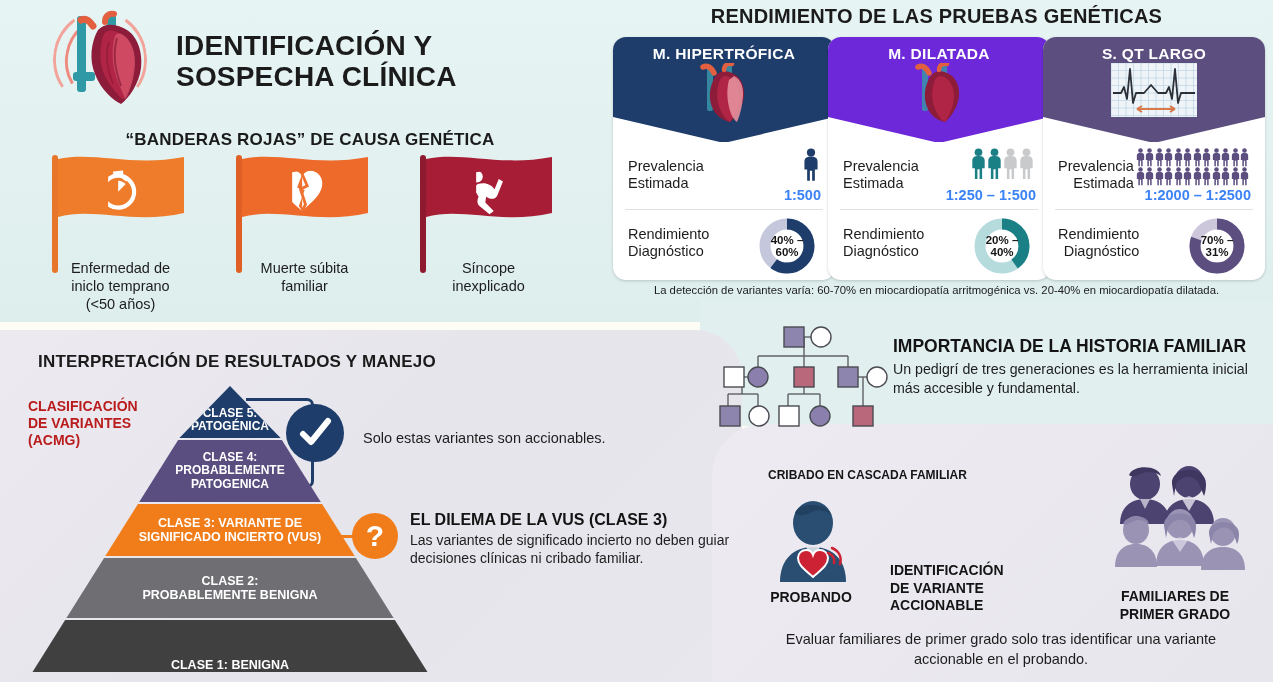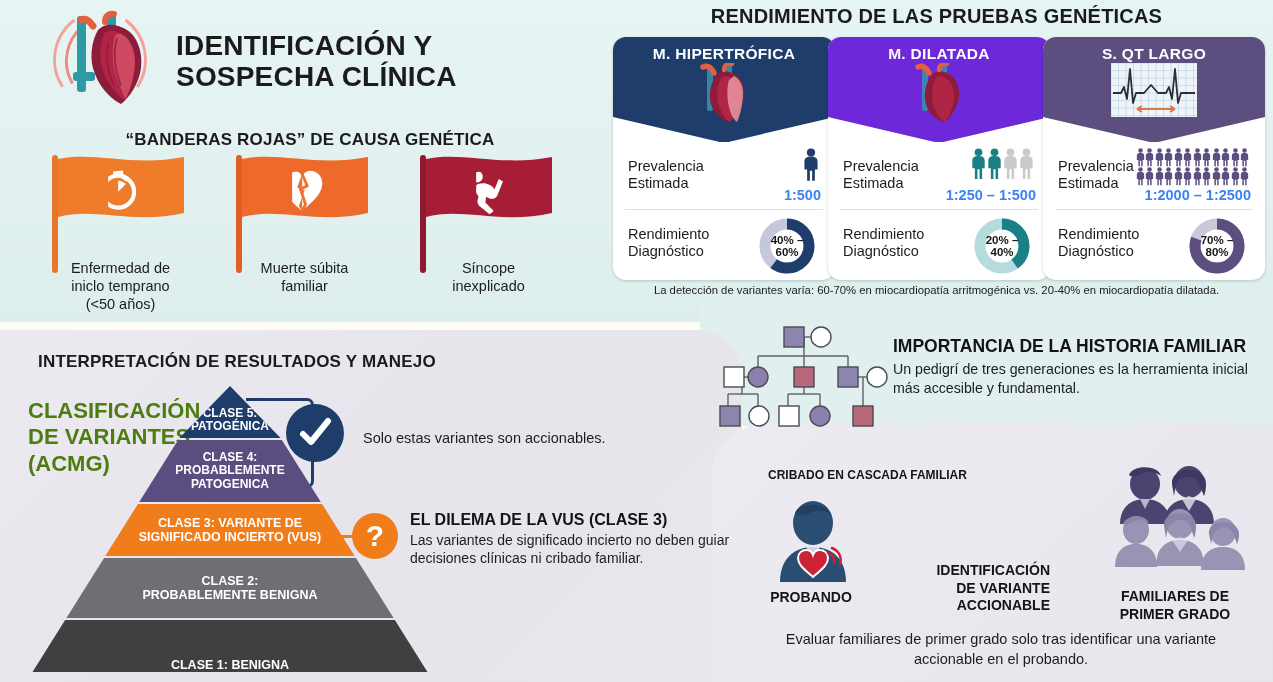--- a/index.html
+++ b/index.html
@@ -111,22 +111,22 @@
     font-size: 11.3px; color: #1b1b1b;
   }
 
   
   #pyramid { position: absolute; left: 30px; top: 386px; width: 400px; height: 290px; }
   .ptier {
     position: absolute; display: flex; align-items: center; justify-content: center;
     color: #ffffff; font-weight: bold; text-align: center; line-height: 1.12;
   }
   #acmg-label {
-    position: absolute; left: 28px; top: 398px; font-size: 22px; font-weight: bold;
-    color: #4d7c0f; line-height: 1.2;
+    position: absolute; left: 28px; top: 398px; font-size: 14px; font-weight: bold;
+    color: #b91c1c; line-height: 1.2;
   }
   #solo-text {
     position: absolute; left: 363px; top: 430px; width: 300px;
     font-size: 14.5px; color: #1d1d1d;
   }
   .check-badge {
     position: absolute; left: 286px; top: 404px; width: 58px; height: 58px;
     border-radius: 50%; background: #1e3d6b;
     display: flex; align-items: center; justify-content: center;
   }
@@ -165,21 +165,21 @@
   
   #cascade-title {
     position: absolute; left: 768px; top: 468px; font-size: 12px;
     font-weight: bold; color: #141414;
   }
   #probando-label {
     position: absolute; left: 756px; top: 589px; width: 110px; text-align: center;
     font-size: 14px; font-weight: bold; color: #141414;
   }
   #ident-label {
-    position: absolute; left: 890px; top: 562px; width: 160px; text-align: right;
+    position: absolute; left: 890px; top: 562px; width: 160px; text-align: left;
     font-size: 14px; font-weight: bold; color: #141414; line-height: 1.25;
   }
   #familiares-label {
     position: absolute; left: 1085px; top: 588px; width: 180px; text-align: center;
     font-size: 14px; font-weight: bold; color: #141414; line-height: 1.25;
   }
   #cascade-note {
     position: absolute; left: 766px; top: 630px; width: 470px; text-align: center;
     font-size: 14.5px; color: #1d1d1d; line-height: 1.35;
   }
@@ -409,21 +409,21 @@
     <circle cx="30" cy="30" r="22" fill="none" stroke="#1b7f86" stroke-width="11" stroke-dasharray="55.29203070318035 82.93804605477052" transform="rotate(-90 30 30)"></circle>
   </svg>
           <div class="donut-text">
             <div>20% –</div>
                 <div>40%</div>
           </div>
         </div>
       </div>
     </div>
       </div>
-      <div class="card" style="left: 1043px; top: 37px;">
+      <div class="card" style="left: 1043px; top: 37px; text-align: right;">
     <div class="card-head" style="background:#5c4f80">
       <div class="card-title">S. QT LARGO</div>
       <div style="position:absolute;left:50%;top:26px;transform:translateX(-50%);z-index:2"><svg width="86" height="54" viewBox="0 0 86 54">
       <rect x="0" y="0" width="86" height="54" fill="#eef4f8"></rect>
       <g stroke="#bcd4e4" stroke-width="0.7">
         <line x1="0" y1="0" x2="0" y2="54"></line>
                 <line x1="7.5" y1="0" x2="7.5" y2="54"></line>
                 <line x1="15" y1="0" x2="15" y2="54"></line>
                 <line x1="22.5" y1="0" x2="22.5" y2="54"></line>
                 <line x1="30" y1="0" x2="30" y2="54"></line>
@@ -571,21 +571,21 @@
           <div>Rendimiento</div>
           <div>Diagnóstico</div>
         </div>
         <div class="donut">
           <svg width="60" height="60" viewBox="0 0 60 60">
     <circle cx="30" cy="30" r="22" fill="none" stroke="#cdc7dc" stroke-width="11"></circle>
     <circle cx="30" cy="30" r="22" fill="none" stroke="#5c4f80" stroke-width="11" stroke-dasharray="110.5840614063607 27.64601535159018" transform="rotate(-90 30 30)"></circle>
   </svg>
           <div class="donut-text">
             <div>70% –</div>
-                <div>80%</div>
+                <div>31%</div>
           </div>
         </div>
       </div>
     </div>
       </div>
     </div>
 
   <div class="note-perf">La detección de variantes varía: 60-70% en miocardiopatía arritmogénica vs. 20-40% en miocardiopatía dilatada.</div>
 
   <div class="h-main" id="title-interp">INTERPRETACIÓN DE RESULTADOS Y MANEJO</div>

